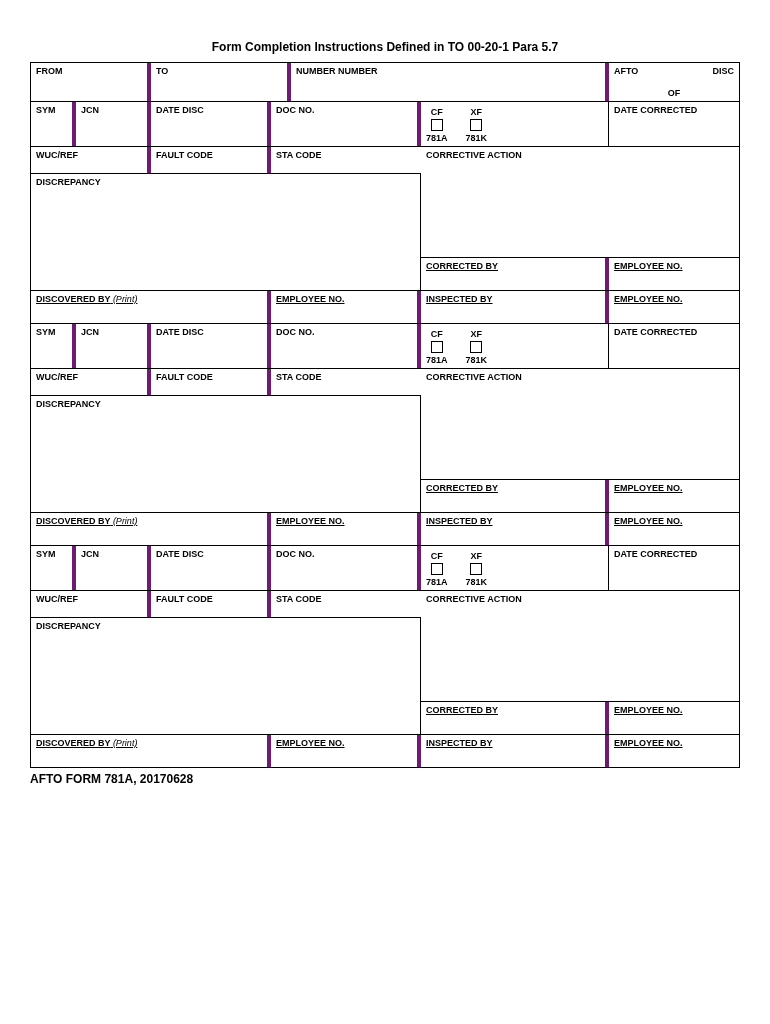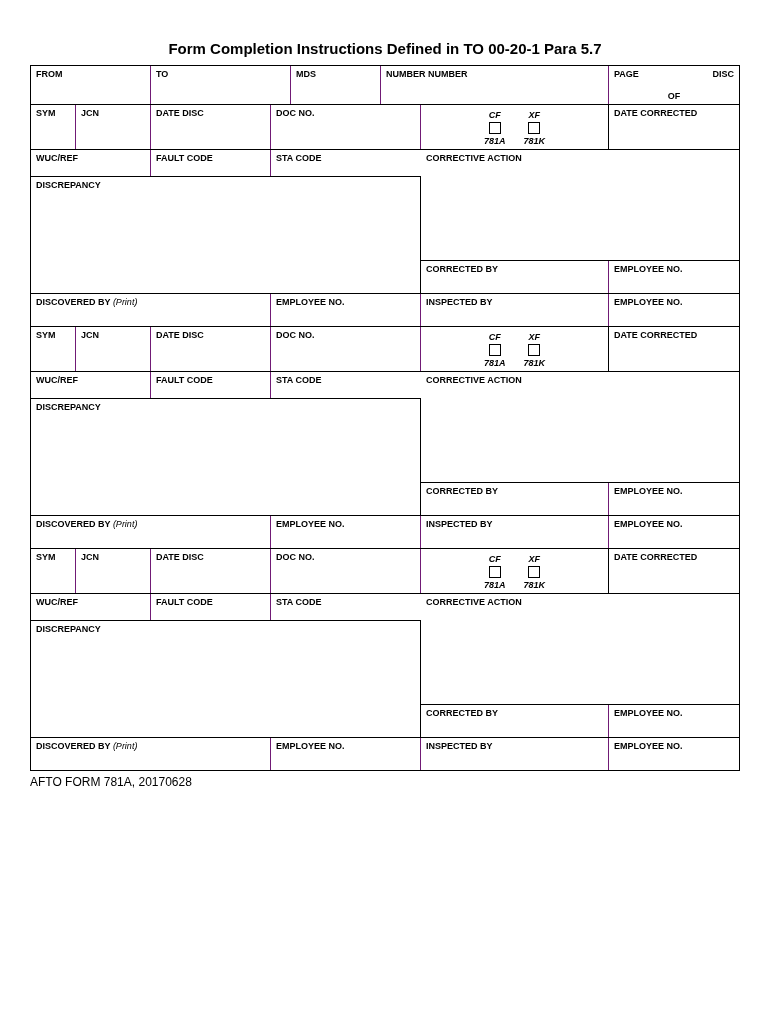--- a/index.html
+++ b/index.html
@@ -8,71 +8,69 @@
     background: #fff;
     width: 770px;
     margin: 0 auto;
     padding: 40px 30px 20px 30px;
     font-size: 10px;
     color: #000;
   }
   .title {
     text-align: center;
     font-weight: bold;
-    font-size: 15px;
+    font-size: 12px;
     margin-bottom: 8px;
   }
   .form-box {
     border: 1.5px solid #000;
   }
   .row {
     display: flex;
     border-bottom: 1px solid #000;
   }
-  .row:last-child { border-bottom: none; }
+  .row:last-child { border-bottom: none; text-decoration: underline; }
   .cell {
-    border-right: 1px solid #701a75;
+    border-right: 4px solid #701a75;
     padding: 3px 5px 3px 5px;
     font-size: 9px;
     font-weight: bold;
     position: relative;
   }
   .cell:last-child { border-right: none; }
   .cell-tall { min-height: 42px; }
   .cell-med { min-height: 32px; }
   .cell-short { min-height: 26px; }
   .page-cell {
     display: flex;
     flex-direction: column;
     justify-content: space-between;
     min-height: 38px;
   }
   .page-top { display: flex; justify-content: space-between; }
   .page-bot { text-align: center; }
   .cfxf-box {
     display: flex;
-    justify-content: center;
     gap: 18px;
     padding-top: 2px;
-    font-style: italic;
   }
   .cfxf-col {
     text-align: center;
     font-size: 9px;
   }
   .cfxf-col .chk {
     width: 12px; height: 12px;
     border: 1.2px solid #000;
     margin: 2px auto 2px auto;
   }
   .italic { font-style: italic; font-weight: normal; text-align: right; }
   .footer {
     display: flex;
     justify-content: space-between;
-    font-weight: normal;
+    font-weight: bold;
     font-size: 12px;
     margin-top: 4px;
   }
   .discrepancy-area {
     min-height: 100px;
     border-right: 1px solid #000;
     padding: 3px 5px;
     font-size: 9px;
     font-weight: bold;
   }
@@ -86,29 +84,26 @@
 
 <div class="form-box">
 
   <div class="row">
     <div class="cell page-cell" style="flex:0 0 120px">
       <span>FROM</span>
     </div>
     <div class="cell page-cell" style="flex:0 0 140px">
       <span>TO</span>
     </div>
-    <div class="cell page-cell" style="flex:0 0 90px">
-      <span>MDS</span>
-    </div>
     <div class="cell page-cell" style="flex:1">
       <span>NUMBER NUMBER</span>
     </div>
     <div class="cell page-cell" style="flex:0 0 130px">
       <div class="page-top">
-        <span>PAGE</span>
+        <span>AFTO</span>
         <span>DISC</span>
       </div>
       <div class="page-bot">OF</div>
     </div>
   </div>
 
   <div class="entry-group">
     <div class="row">
       <div class="cell cell-tall" style="flex:0 0 45px"><span>SYM</span></div>
       <div class="cell cell-tall" style="flex:0 0 75px"><span>JCN</span></div>

